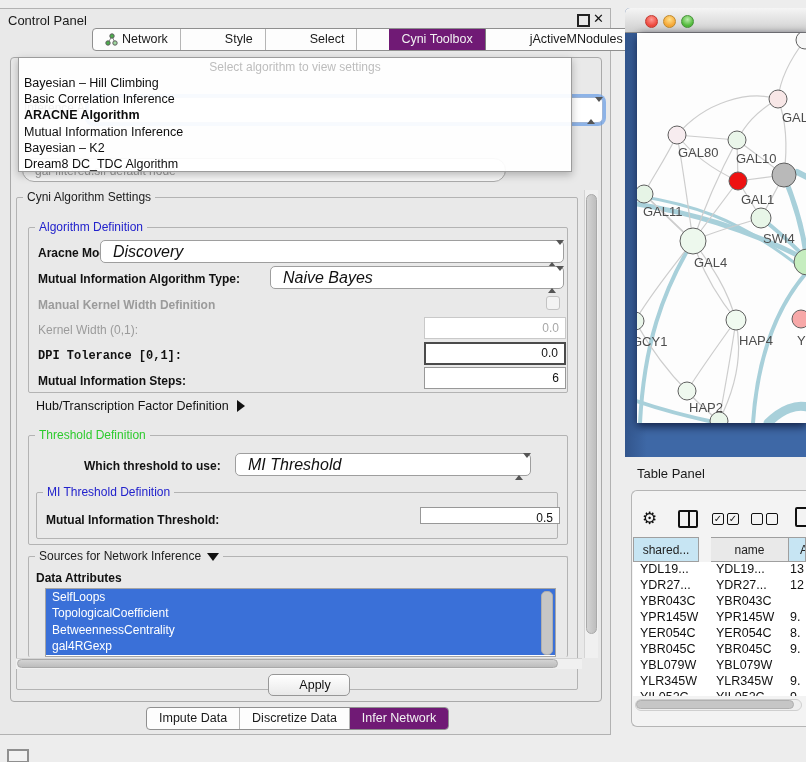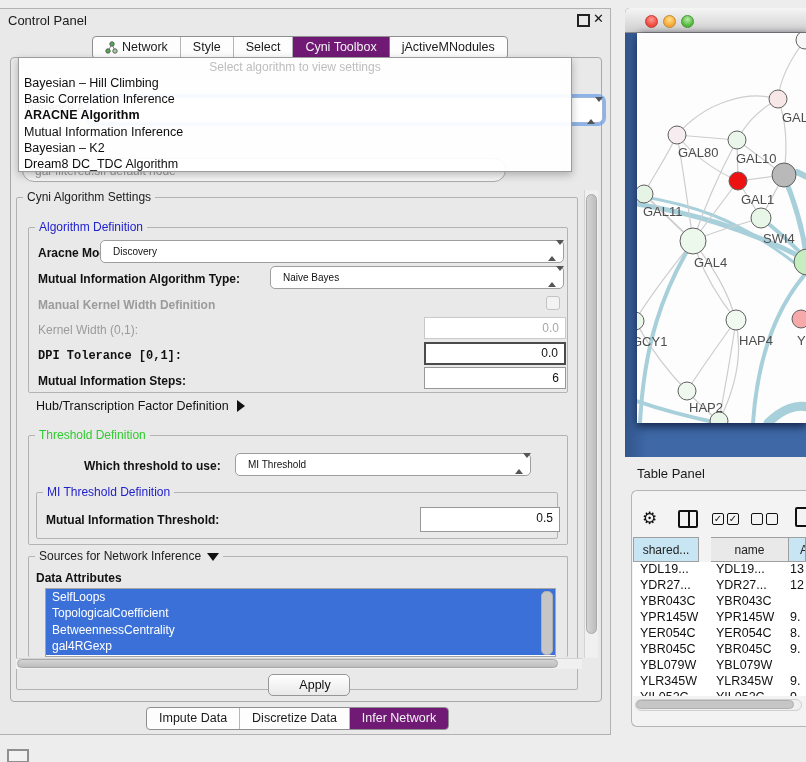--- a/index.html
+++ b/index.html
@@ -13,21 +13,21 @@
   .cp-title{left:8px;top:13px;font-size:13px;color:#1a1a1a;}
   .float-ico{left:577px;top:14px;width:9px;height:9px;border:2px solid #222;}
   .close-ico{left:593px;top:11px;font-size:13px;font-weight:bold;color:#111;}
   
   .seg{display:flex;position:absolute;height:21px;border:1px solid #8f8f8f;
        border-radius:4px;background:#fdfdfd;overflow:hidden;}
   .seg .it{padding:0 12px;font-size:12.5px;color:#1a1a1a;line-height:21px;
            border-right:1px solid #b5b5b5;display:flex;align-items:center;gap:4px;white-space:nowrap;}
   .seg .it:last-child{border-right:none;}
   .seg .it.sel{background:#701a75;color:#f2f2f2;border-right-color:#7e7e7e;}
-  .top-tabs{left:92px;top:36px;}
+  .top-tabs{left:92px;top:28px;gap:32px;}
   .bot-tabs{left:146px;top:707px;}
   
   .main-card{left:10px;top:57px;width:592px;height:645px;background:#e9e9e9;
              border:1px solid #a9a9a9;border-radius:4px;box-sizing:border-box;}
   
   .ghost-label{left:24px;top:101px;font-size:12px;color:#333;z-index:1;}
   .bg-combo{left:88px;top:97px;width:515px;height:26px;background:#fff;border:1px solid #9fb6d8;
             border-radius:5px;box-shadow:0 0 0 3px rgba(110,160,230,.75);z-index:1;box-sizing:border-box;}
   .net-combo{left:22px;top:158px;width:484px;height:24px;background:#f7f7f7;border:1px solid #ababab;
              border-radius:12px;z-index:1;font-size:12px;color:#9a9a9a;line-height:24px;
@@ -38,21 +38,21 @@
   .popup .hint{text-align:center;color:#bdbdbd;font-size:12px;padding-top:2px;height:15px;}
   .popup .pi{font-size:12.5px;color:#0d0d0d;line-height:16.2px;padding-left:5px;white-space:nowrap;}
   .popup .pi.bold{font-weight:bold;}
   
   .grp{position:absolute;border:1px solid #b3b3b3;border-radius:2px;box-sizing:border-box;}
   .grp-t{position:absolute;top:-8px;left:6px;background:#e9e9e9;padding:0 4px;font-size:12px;white-space:nowrap;}
   .t-black{color:#1c1c1c;} .t-blue{color:#2222cc;} .t-green{color:#2ecb2e;}
   .lbl{position:absolute;font-size:12px;color:#111;font-weight:bold;white-space:nowrap;}
   .lbl.dis{color:#9b9b9b;}
   .combo{position:absolute;background:#fff;border:1px solid #9e9e9e;border-radius:5px;
-         box-sizing:border-box;font-size:10px;color:#111;}
+         box-sizing:border-box;font-size:16px;color:#111;font-style:italic;}
   .combo .ct{position:absolute;left:12px;top:0;line-height:22px;}
   .arrs{position:absolute;right:8px;top:4px;width:7px;}
   .arrs .up{width:0;height:0;border-left:4px solid transparent;border-right:4px solid transparent;
             border-bottom:5px solid #555;margin-bottom:3px;}
   .arrs .dn{width:0;height:0;border-left:4px solid transparent;border-right:4px solid transparent;
             border-top:5px solid #555;}
   .field{position:absolute;background:#fff;box-sizing:border-box;font-size:12px;
          text-align:right;padding-right:6px;color:#111;padding-left:16px;}
   .chk{position:absolute;width:14px;height:14px;border:1px solid #c3c3c3;border-radius:3px;
        background:#f3f3f3;box-sizing:border-box;}
@@ -197,21 +197,21 @@
 </div>
 <div class="lbl" style="left:84px;top:459px;">Which threshold to use:</div>
 <div class="combo" style="left:235px;top:453px;width:296px;height:23px;">
   <span class="ct">MI Threshold</span>
   <span class="arrs"><span class="up"></span><span class="dn"></span></span>
 </div>
 <div class="grp" style="left:36px;top:492px;width:522px;height:47px;">
   <span class="grp-t t-blue">MI Threshold Definition</span>
 </div>
 <div class="lbl" style="left:46px;top:513px;">Mutual Information Threshold:</div>
-<div class="field" style="left:420px;top:507px;width:140px;height:25px;border:1px solid #989898;line-height:21px;">0.5</div>
+<div class="field" style="left:420px;top:507px;width:140px;height:17px;border:1px solid #989898;line-height:21px;">0.5</div>
 
 <div class="grp" style="left:28px;top:556px;width:540px;height:101px;border-bottom:none;">
   <span class="grp-t t-black"><span>Sources for Network Inference</span><span class="tri-d"></span></span>
 </div>
 <div class="lbl" style="left:36px;top:571px;">Data Attributes</div>
 <div class="abs attr-list">
   <div class="ai">SelfLoops</div>
   <div class="ai">TopologicalCoefficient</div>
   <div class="ai">BetweennessCentrality</div>
   <div class="ai">gal4RGexp</div>

